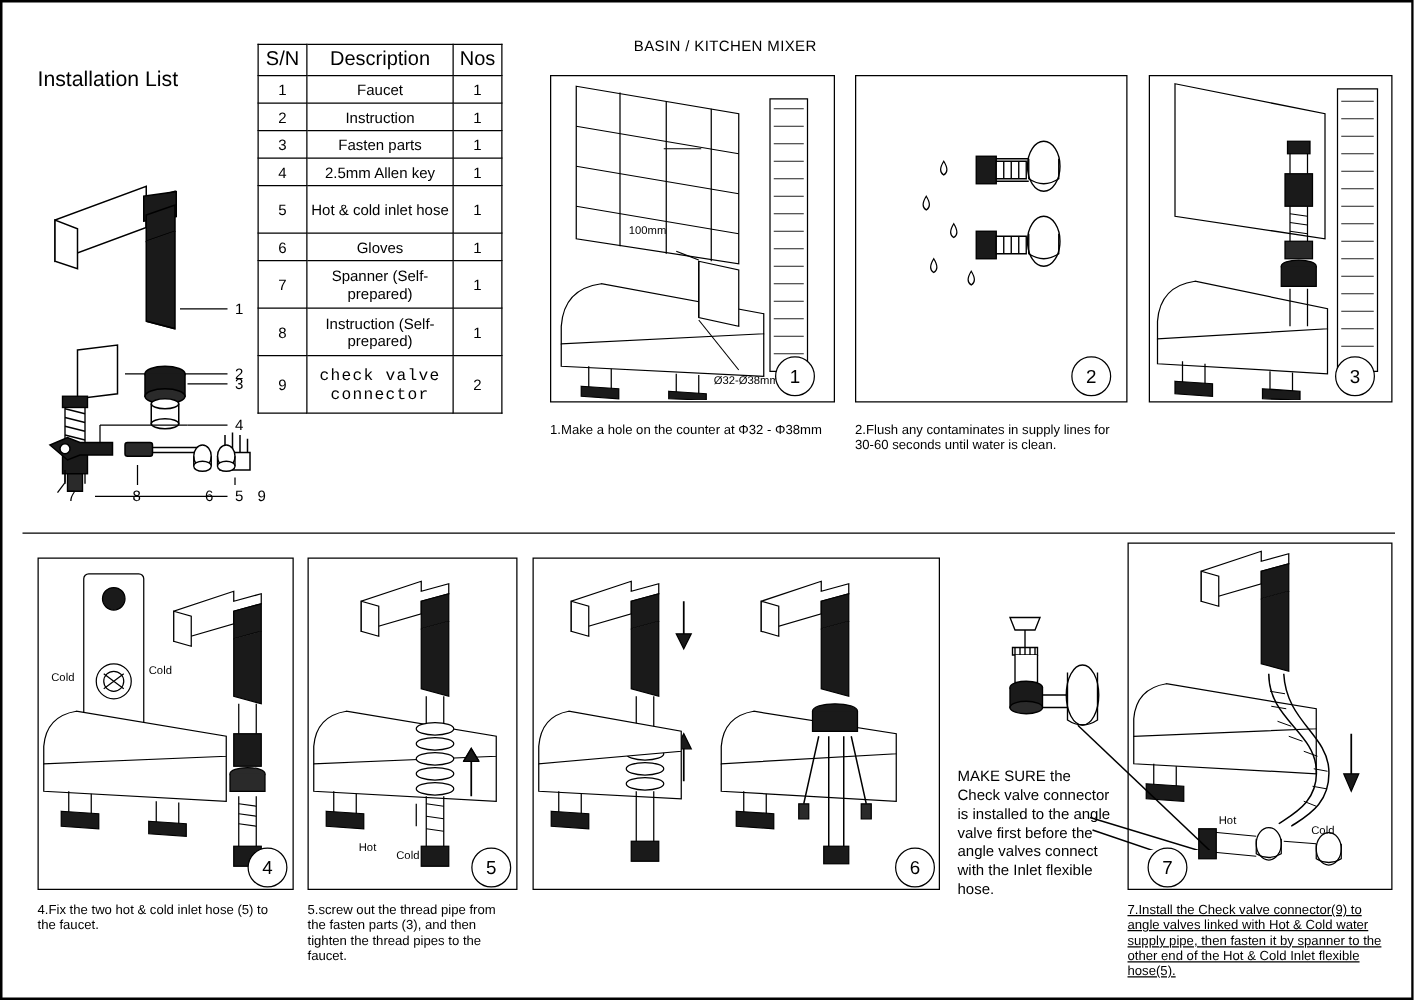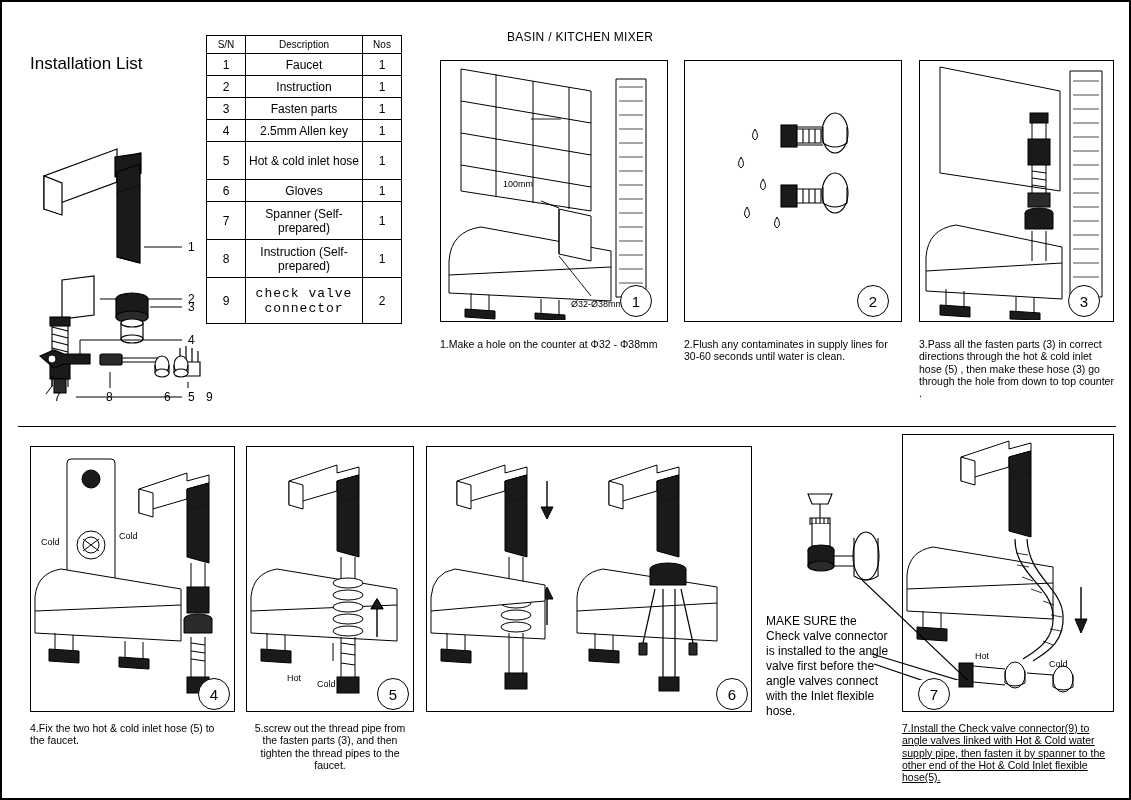--- a/index.html
+++ b/index.html
@@ -10,21 +10,21 @@
   .panel{border:1.5px solid #000;background:#fff;}
   .mono{font-family:"Liberation Mono",monospace;}
 
   
   #inst-title{left:28px;top:52px;font-size:17px;}
   #inst-figure{left:20px;top:75px;width:180px;height:330px;}
 
   
   table.parts{border-collapse:collapse;font-size:12px;}
   table.parts td,table.parts th{border:1.3px solid #000;text-align:center;padding:3px 2px;font-weight:normal;}
-  table.parts th{font-size:10px;}
+  table.parts th{font-size:16px;}
   .col-sn{width:34px;}
   .col-desc{width:112px;}
   .col-nos{width:34px;}
 
   
   #main-title{left:505px;top:28px;font-size:12px;letter-spacing:.3px;}
 
   
   .stepnum{position:absolute;width:30px;height:30px;border:1.6px solid #000;border-radius:50%;
            font-size:15px;display:flex;align-items:center;justify-content:center;background:#fff;}
@@ -281,21 +281,20 @@
         <path d="M105 152 L105 168 L133 168 L133 152" fill="#1a1a1a"></path>
         <path d="M112 170 L112 200 M126 170 L126 200" stroke-width="1"></path>
 
         <path d="M26 228 L26 248 M44 230 L44 250 M96 236 L96 254 M114 237 L114 256"></path>
         <path d="M20 244 L50 246 L50 256 L20 254 Z" fill="#1a1a1a"></path>
         <path d="M90 250 L120 252 L120 259 L90 258 Z" fill="#1a1a1a"></path>
       </g>
     </svg>
   </div>
   <div class="stepnum" style="left:1066px;top:283px;">3</div>
-  <div class="capbox" style="left:917px;top:336px;width:195px;">3.Pass all the fasten parts (3) in correct directions through the hot &amp; cold inlet hose (5) , then make these hose (3) go through the hole from down to top counter .</div>
 
   <div class="abs" style="left:16px;top:424px;width:1098px;height:1px;background:#000;"></div>
 
   <div class="abs panel" style="left:28px;top:444px;width:205px;height:266px;">
     <svg width="202" height="263" viewBox="0 0 202 263">
       <g fill="none" stroke="#000" stroke-width="1">
 
         <rect x="36" y="12" width="48" height="126" rx="4" fill="#fff"></rect>
         <circle cx="60" cy="32" r="9" fill="#1a1a1a"></circle>
         <circle cx="60" cy="98" r="14" fill="#fff"></circle>
@@ -356,21 +355,21 @@
         <path d="M124 162 L136 162 L130 152 Z" fill="#1a1a1a"></path>
 
         <path d="M20 186 L20 206 M38 188 L38 208 M86 196 L86 214"></path>
         <path d="M14 202 L44 204 L44 216 L14 214 Z" fill="#1a1a1a"></path>
       </g>
       <text x="40" y="234" font-size="9" font-family="Liberation Sans">Hot</text>
       <text x="70" y="240" font-size="9" font-family="Liberation Sans">Cold</text>
     </svg>
   </div>
   <div class="stepnum" style="left:375px;top:676px;">5</div>
-  <div class="capbox" style="left:244px;top:720px;width:168px;text-align:center;">5.screw out the thread pipe from the fasten parts (3), and then tighten the thread pipes to the faucet.</div>
+  <div class="capbox" style="left:244px;top:720px;width:168px;">5.screw out the thread pipe from the fasten parts (3), and then tighten the thread pipes to the faucet.</div>
 
   <div class="abs panel" style="left:424px;top:444px;width:326px;height:266px;">
     <svg width="323" height="263" viewBox="0 0 323 263">
       <g fill="none" stroke="#000" stroke-width="1">
 
         <path d="M30 58 L78 44 L78 34 L100 28 L100 20 L78 26 L78 18 L30 34 Z" fill="#fff"></path>
         <path d="M78 34 L100 28 L100 50 L78 56 Z" fill="#1a1a1a"></path>
         <path d="M30 34 L30 58 L44 62 L44 38 Z" fill="#fff"></path>
         <path d="M78 56 L78 104 L100 110 L100 50" fill="#1a1a1a"></path>
         <path d="M82 110 L82 140 M96 110 L96 140"></path>

